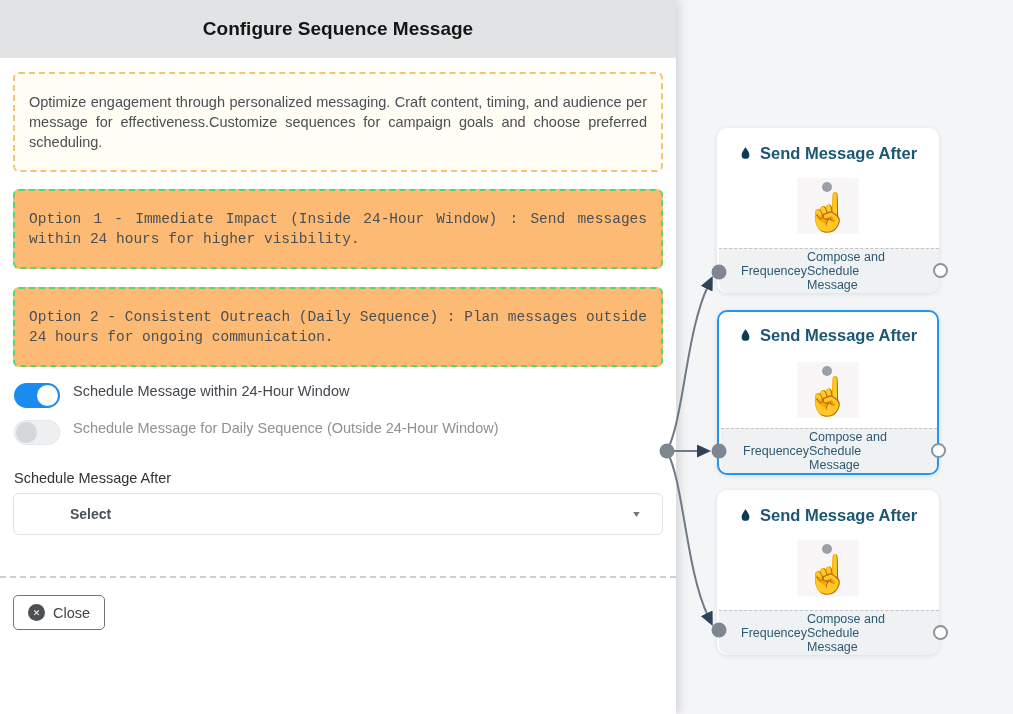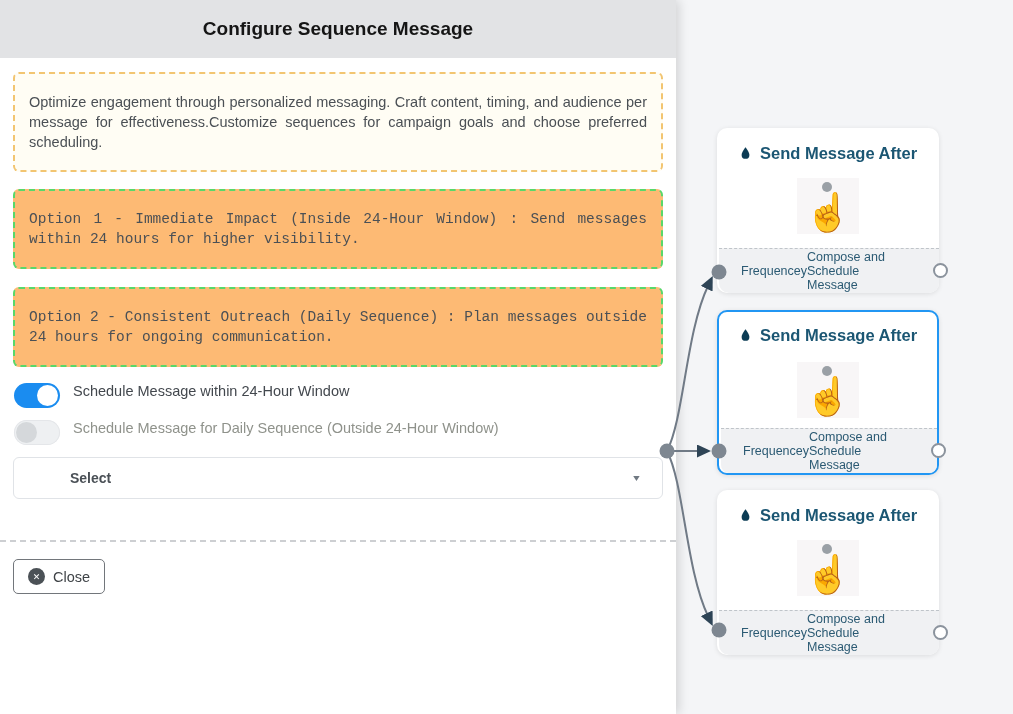--- a/index.html
+++ b/index.html
@@ -151,20 +151,21 @@
       <span class="toggle-label">Schedule Message within 24-Hour Window</span>
     </div>
 
     <div class="toggle-row muted">
       <div class="switch off">
         <div class="knob"></div>
       </div>
       <span class="toggle-label">Schedule Message for Daily Sequence (Outside 24-Hour Window)</span>
     </div>
 
+    <div class="field-label">Schedule Message After</div>
     <div class="select-box">
       <span class="select-value">Select</span>
       <span class="select-caret">▼</span>
     </div>
 
     <hr class="panel-divider">
 
     <div class="panel-actions">
       <button class="btn-close">
         <span class="close-dot">✕</span>

